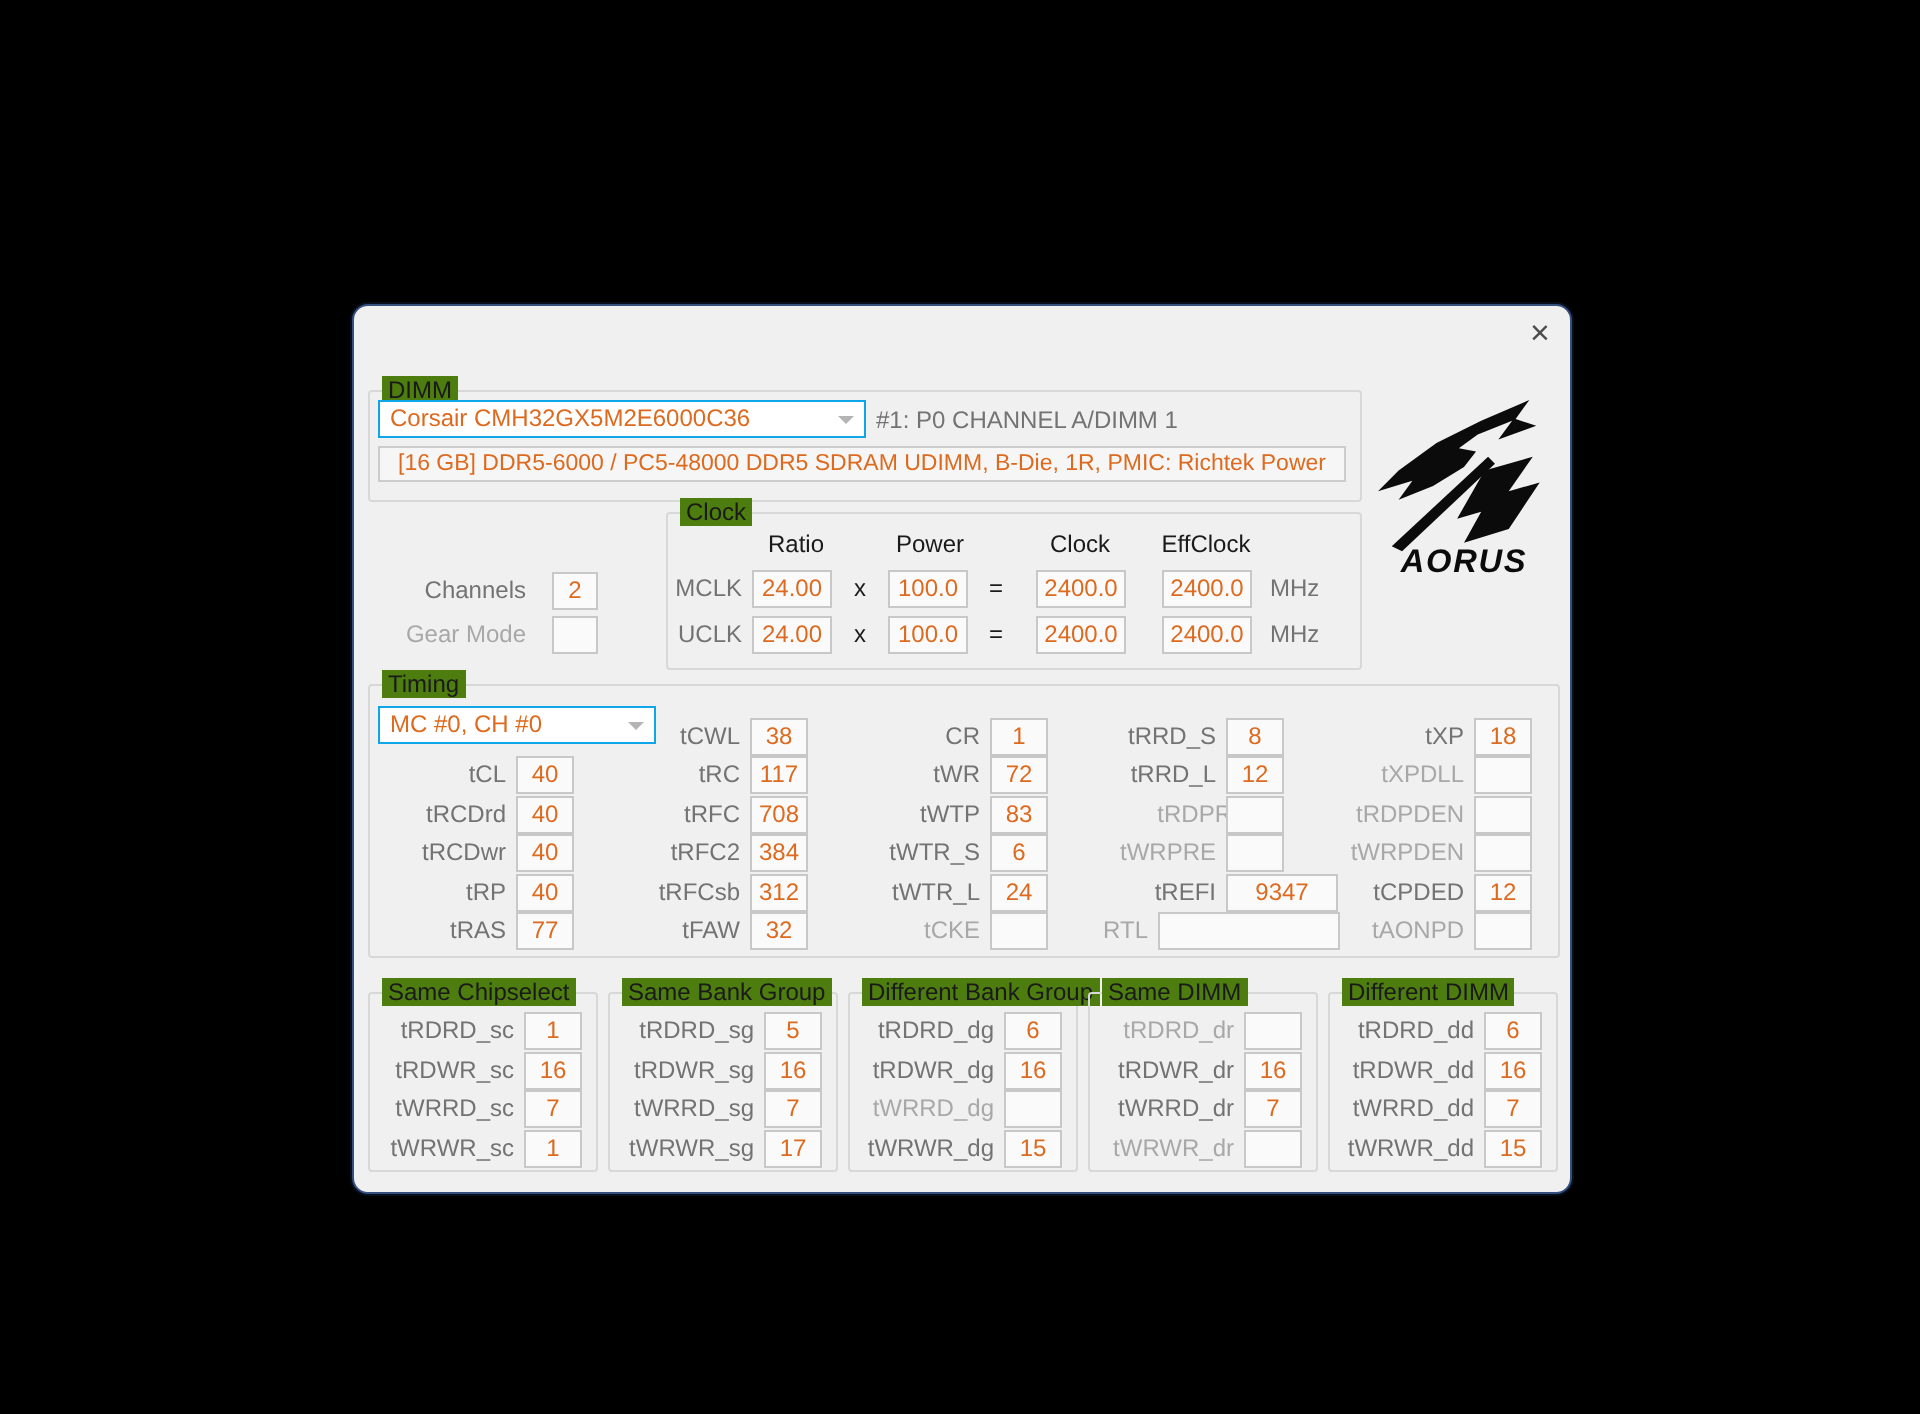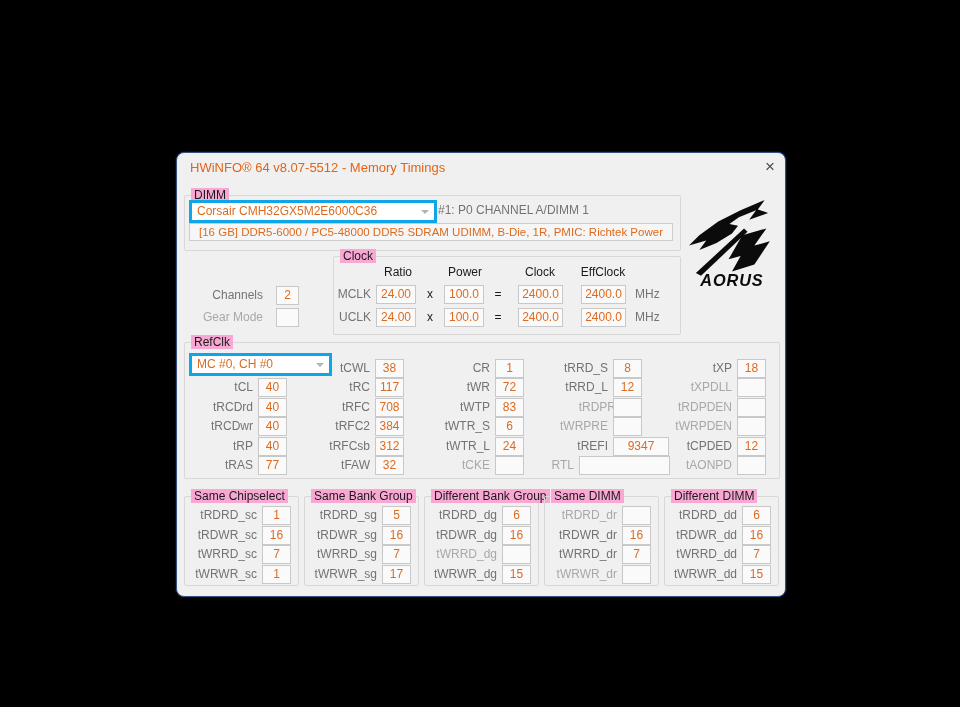--- a/index.html
+++ b/index.html
@@ -6,49 +6,48 @@
   .canvas{position:relative;width:960px;height:707px;background:#000;overflow:hidden;
           font-family:"Liberation Sans",sans-serif;}
   .window{position:absolute;left:176px;top:152px;width:608px;height:443px;
           background:#f0f0f0;border:1px solid #35507e;border-radius:8px;
           box-shadow:0 0 0 1px rgba(20,40,80,.35);}
   .titlebar{position:absolute;left:0;top:0;width:100%;height:30px;}
   .title{position:absolute;left:13px;top:7px;font-size:13px;color:#e06518;white-space:nowrap;}
   .close-btn{position:absolute;left:582px;top:3px;width:22px;height:22px;text-align:center;
              line-height:22px;font-size:17px;color:#4c4c4c;cursor:default;}
   .group{position:absolute;border:1px solid #d8d8d8;border-radius:2px;background:transparent;}
-  .gtitle{position:absolute;top:-8px;left:6px;background:#f9a8d4;padding:0 3px;
+  .gtitle{position:absolute;top:-8px;left:6px;background:#4d7c0f;padding:0 3px;
           font-size:12px;color:#1a1a1a;white-space:nowrap;}
   .lbl{position:absolute;font-size:12px;color:#737373;text-align:right;height:16px;
        line-height:16px;white-space:nowrap;}
   .lbl.dis{color:#a8a8a8;}
   .lbl.left{text-align:left;}
   .vbox{position:absolute;border:1px solid #c8c8c8;background:#fafafa;height:17px;
         line-height:17px;text-align:center;font-size:12px;color:#dd6a1e;overflow:hidden;}
-  .combo{position:absolute;background:#fff;border:3px solid #0ea5e9;font-size:12px;
+  .combo{position:absolute;background:#fff;border:1px solid #0ea5e9;font-size:12px;
          color:#dd6a1e;line-height:17px;padding:0 16px 0 5px;white-space:nowrap;
          overflow:hidden;}
   .combo .arrow{position:absolute;right:5px;top:7px;width:0;height:0;
          border-left:4px solid transparent;border-right:4px solid transparent;
          border-top:4px solid #b4b4b4;}
   .infobox{position:absolute;border:1px solid #cccccc;background:#f6f6f6;height:16px;
          line-height:16px;font-size:11.5px;color:#dd6a1e;text-align:center;
          white-space:nowrap;overflow:hidden;}
   .sym{position:absolute;font-size:12px;color:#1a1a1a;text-align:center;height:16px;line-height:16px;}
   .hdr{position:absolute;font-size:12px;color:#1a1a1a;text-align:center;width:70px;height:16px;line-height:16px;}
   .logo{position:absolute;left:512px;top:44px;width:86px;height:92px;}
 </style>
 </head>
 <body>
 
 <div class="canvas">
   <div class="window">
 
     <div class="titlebar">
-      <span class="title">HWiNFO® 64 v8.07-5512 - Memory Timings</span>
       <span class="close-btn">×</span>
     </div>
 
     <div class="group" style="left:7px;top:42px;width:495px;height:54px;">
       <span class="gtitle">DIMM</span>
     </div>
     <div class="combo" style="left:12px;top:47px;width:221px;height:17px;">
       <span>Corsair CMH32GX5M2E6000C36</span>
       <span class="arrow"></span>
     </div>
@@ -89,21 +88,21 @@
         <div class="vbox" style="left:199px;top:155px;width:38px;">24.00</div>
         <span class="sym" style="left:247px;top:156px;width:12px;">x</span>
         <div class="vbox" style="left:267px;top:155px;width:38px;">100.0</div>
         <span class="sym" style="left:315px;top:156px;width:12px;">=</span>
         <div class="vbox" style="left:341px;top:155px;width:43px;">2400.0</div>
         <div class="vbox" style="left:404px;top:155px;width:43px;">2400.0</div>
         <span class="lbl left" style="left:458px;top:156px;width:30px;">MHz</span>
       </div>
 
     <div class="group" style="left:7px;top:189px;width:594px;height:135px;">
-      <span class="gtitle">RefClk</span>
+      <span class="gtitle">Timing</span>
     </div>
     <div class="combo" style="left:12px;top:200px;width:116px;height:17px;">
       <span>MC #0, CH #0</span>
       <span class="arrow"></span>
     </div>
     <div id="timing-cells">
         <span class="lbl" style="left:-16px;top:226px;width:92px;">tCL</span>
         <div class="vbox" style="left:81px;top:225px;width:27px;">40</div>
         <span class="lbl" style="left:-16px;top:246px;width:92px;">tRCDrd</span>
         <div class="vbox" style="left:81px;top:245px;width:27px;">40</div>

